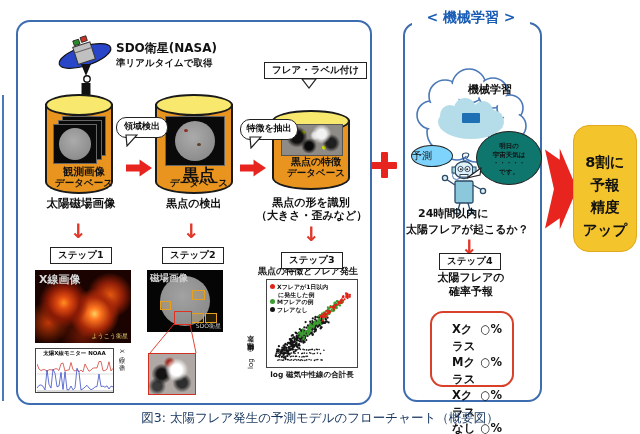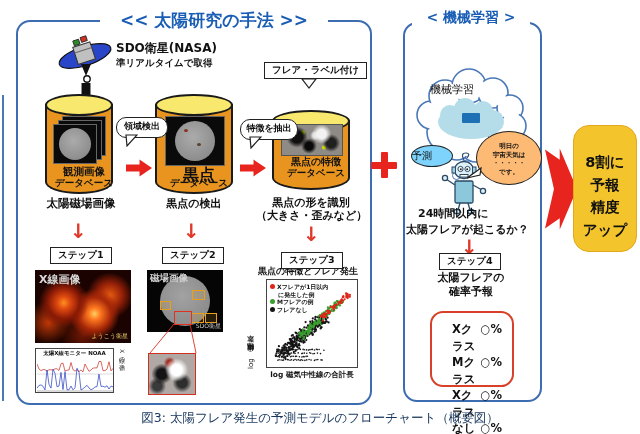--- a/index.html
+++ b/index.html
@@ -39,21 +39,20 @@
   .orange-box{position:absolute;border:1px solid #e8a01c;background:rgba(230,160,30,.15);}
 </style>
 </head>
 <body>
 
 <div class="stage">
 
   <div class="edge-line" style="left:2px;top:95px;width:2px;height:306px;"></div>
 
   <div class="panel" style="left:16px;top:20px;width:352px;height:381px;"></div>
-  <div class="panel-title" style="left:100px;top:8px;width:228px;height:24px;font-size:17px;line-height:24px;">&lt;&lt; 太陽研究の手法 &gt;&gt;</div>
 
   <svg class="abs" style="left:56px;top:28px;" width="60" height="58" viewBox="0 0 60 58">
     <g transform="rotate(-18 29 28)">
       <ellipse cx="29" cy="28" rx="27" ry="9.5" fill="#2a46c8" stroke="#111" stroke-width="1.2"></ellipse>
       <rect x="20" y="16" width="18" height="18" fill="#c0c0c0" stroke="#333" stroke-width="1"></rect>
       <line x1="20" y1="22" x2="38" y2="22" stroke="#666" stroke-width="1"></line>
       <rect x="22" y="10" width="6" height="5" fill="#2a8a2a" stroke="#222" stroke-width="0.8"></rect>
       <rect x="30" y="9" width="6" height="5" fill="#cc3322" stroke="#222" stroke-width="0.8"></rect>
     </g>
     <polygon points="25,36 35,36 30,48" fill="#111"></polygon>
@@ -845,21 +844,21 @@
     </g>
     <g fill="#b5dde9">
       <ellipse cx="57" cy="54" rx="33" ry="17"></ellipse>
       <circle cx="36" cy="47" r="10"></circle>
         <circle cx="51" cy="41" r="11"></circle>
         <circle cx="69" cy="43" r="10"></circle>
         <circle cx="81" cy="51" r="8"></circle>
     </g>
     <rect x="48" y="45" width="18" height="10" rx="1" fill="#1f6fb5"></rect>
   </svg>
-  <div class="smalltext" style="left:430px;top:82px;width:82px;text-align:left;font-size:11px;font-weight:normal;">機械学習</div>
+  <div class="smalltext" style="left:430px;top:82px;width:82px;text-align:right;font-size:11px;font-weight:bold;">機械学習</div>
   <div class="abs" style="left:459px;top:160px;width:10px;height:10px;border:1.3px solid #4a78b8;border-radius:50%;background:#fff;"></div>
   <div class="abs" style="left:452px;top:171px;width:7px;height:7px;border:1.2px solid #4a78b8;border-radius:50%;background:#fff;"></div>
 
   <div class="abs" style="left:411px;top:145px;width:40px;height:20px;border:1.5px solid #222;border-radius:50%;background:#7dd3fc;
        font-size:10px;font-weight:normal;text-align:left;line-height:20px;z-index:5;">予測</div>
 
   <svg class="abs" style="left:436px;top:148px;" width="58" height="68" viewBox="0 0 58 68">
     <g stroke="#2a4a66" fill="none" stroke-width="1.2">
       <path d="M28 12 q-4 -7 2 -7 q5 0 1 5"></path>
     </g>
@@ -877,21 +876,21 @@
         <circle cx="9" cy="30" r="2.6"></circle>
       <line x1="37" y1="37" x2="46" y2="42"></line>
         <circle cx="47" cy="43" r="2.6"></circle>
       <line x1="24" y1="55" x2="22" y2="62"></line>
         <ellipse cx="21" cy="63.5" rx="3.2" ry="2.2"></ellipse>
       <line x1="32" y1="55" x2="34" y2="62"></line>
         <ellipse cx="35" cy="63.5" rx="3.2" ry="2.2"></ellipse>
     </g>
   </svg>
 
-  <div class="abs" style="left:476px;top:131px;width:66px;height:54px;border:1.5px solid #222;border-radius:50%;background:#fdba74;
+  <div class="abs" style="left:476px;top:131px;width:66px;height:54px;border:1.5px solid #222;border-radius:50%;background:#0f766e;
        text-align:center;font-size:6.5px;font-weight:bold;line-height:8.5px;padding-top:10px;box-sizing:border-box;z-index:5;">
     <div>明日の</div>
     <div>宇宙天気は</div>
     <div>・・・・・</div>
     <div>です。</div>
   </div>
   <svg class="abs" style="left:466px;top:166px;z-index:6;" width="16" height="14" viewBox="0 0 16 14">
     <path d="M15 2 L1 12 L14 9 Z" fill="#fff" stroke="#222" stroke-width="1.2"></path>
   </svg>
 

